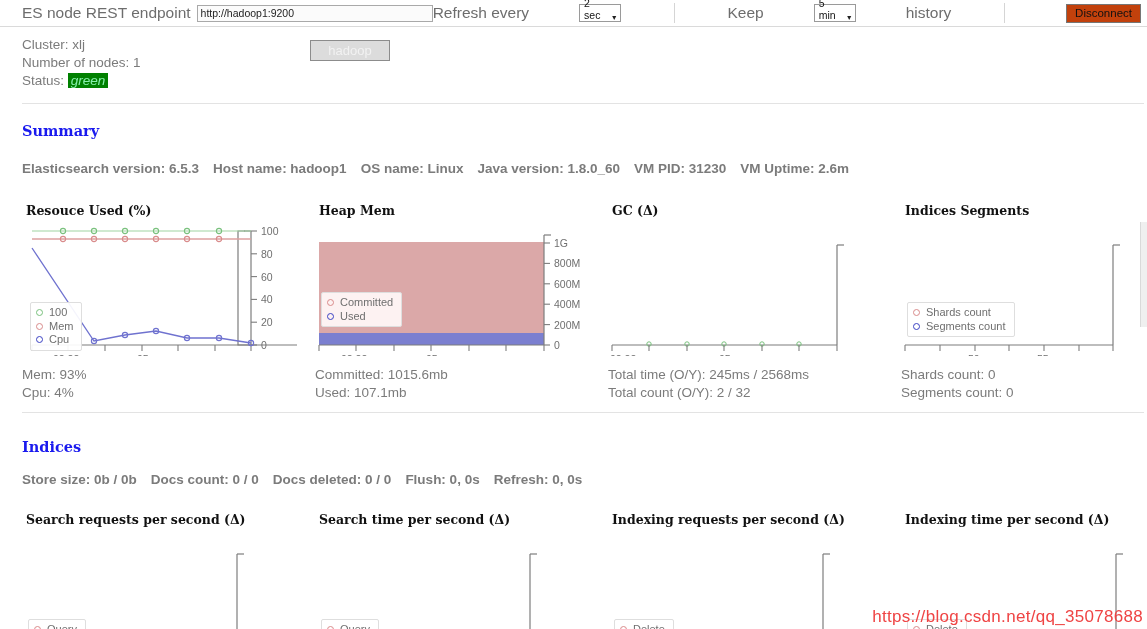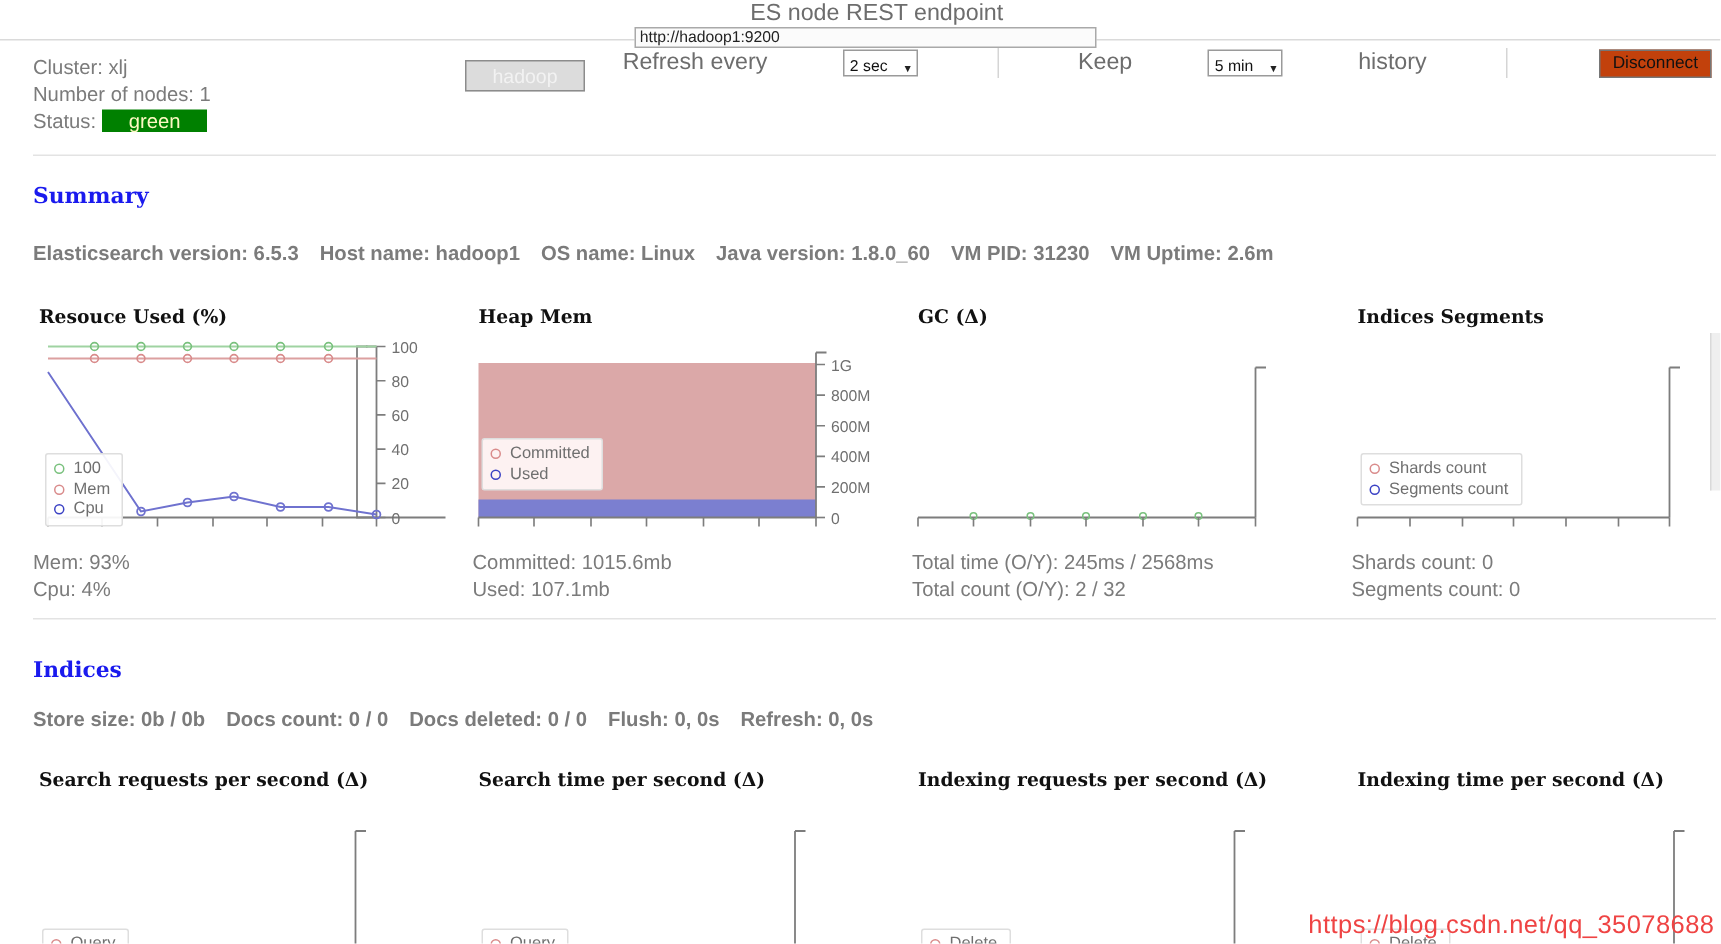--- a/index.html
+++ b/index.html
@@ -11,21 +11,21 @@
     overflow: hidden;
   }
   body { position: relative; }
 
   
   .toolbar {
     position: absolute; left: 0; top: 0;
     width: 1147px; height: 27px;
     background: #ffffff;
     border-bottom: 1px solid #dadada;
-    display: flex; align-items: center; flex-direction: column;
+    display: flex; align-items: center;
   }
   .tb-label {
     font-size: 15.5px; color: #6d6d6d;
     padding-left: 22px; white-space: nowrap;
   }
   .tb-label.nopad { padding-left: 0; }
   .endpoint-input {
     margin-left: 6px;
     width: 308px; height: 17px;
     border: 1px solid #a9a9a9;
@@ -62,22 +62,22 @@
     padding: 0 8px;
     cursor: pointer;
   }
 
   
   .cluster-block {
     position: absolute; left: 22px; top: 36px;
     font-size: 13.5px; color: #7b7b7b; line-height: 18px;
   }
   .status-badge {
-    background: #008000; color: #fef9c3;
-    padding: 0 18px; font-size: 13.5px;
+    background: #008000; color: #86efac;
+    padding: 0 3px; font-size: 13.5px; font-style: italic;
   }
   .node-button {
     position: absolute; left: 310px; top: 40px;
     width: 80px; height: 21px;
     border: 1px solid #8c8c8c;
     background: #dcdcdc;
     font-size: 13px; color: #f2f2f2;
     display: flex; align-items: center; justify-content: center;
     cursor: pointer;
   }

